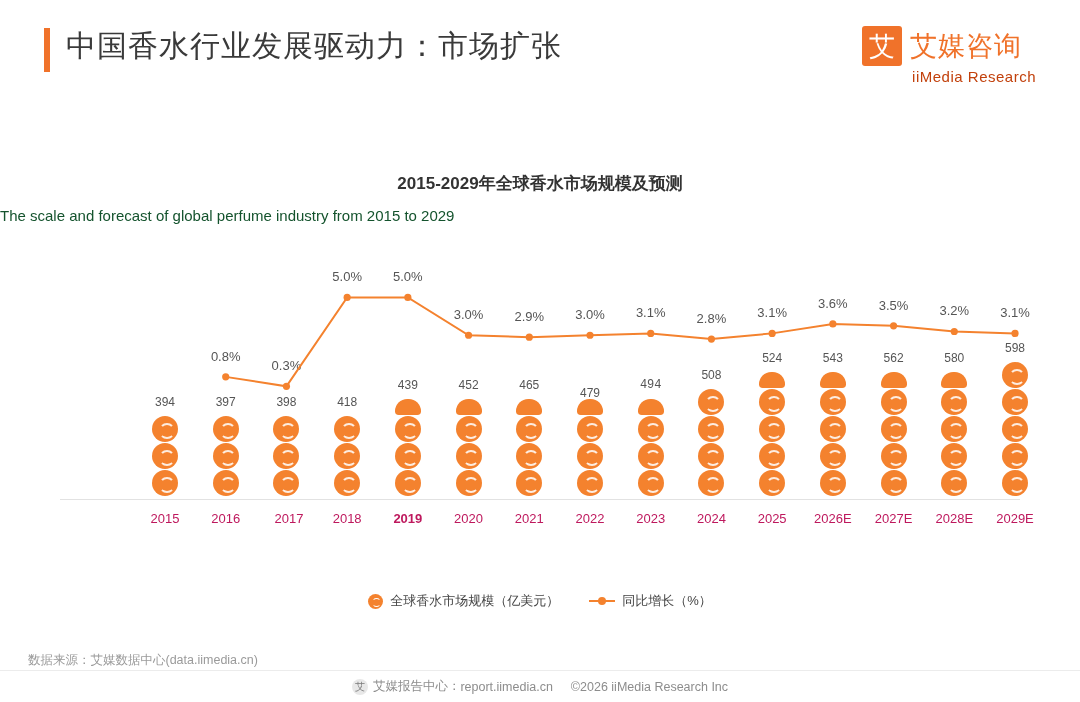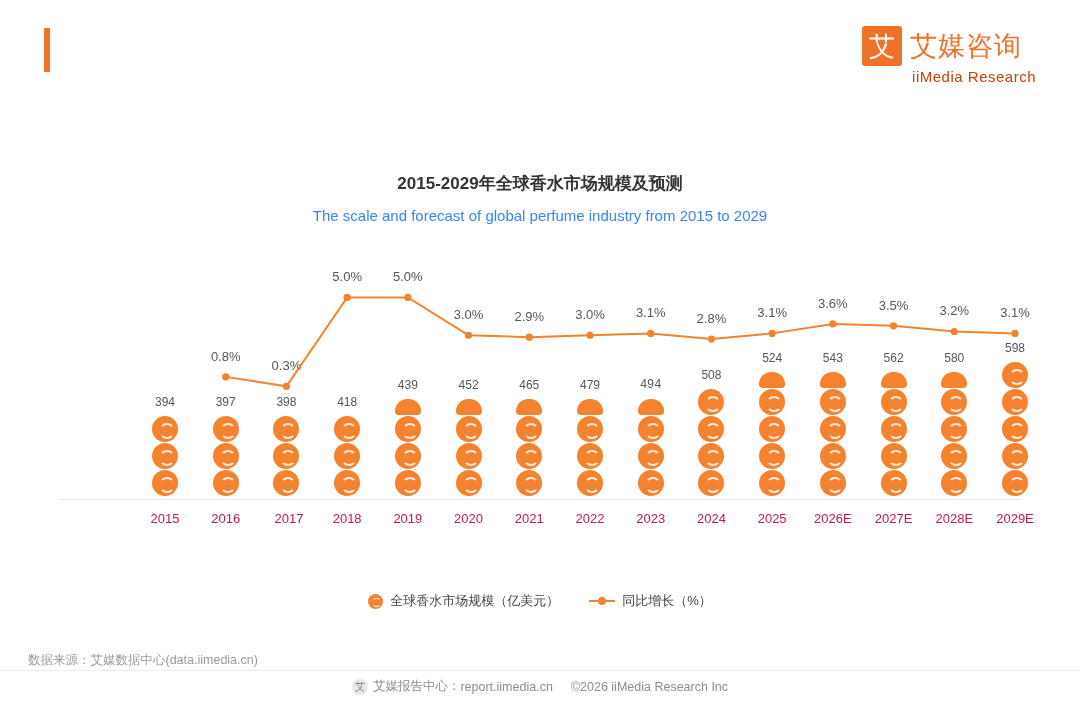--- a/index.html
+++ b/index.html
@@ -43,21 +43,21 @@
     margin-left:50px; margin-top:2px; font-size:15px; color:#c2410c; letter-spacing:.5px;
   }
 
   
   .chart-wrap { position:absolute; left:0; top:150px; width:1080px; height:440px; }
   .chart-title {
     text-align:center; font-size:17px; font-weight:bold; color:#333;
     margin-top:22px;
   }
   .chart-subtitle {
-    text-align:center; font-size:15px; color:#3b82f6; margin-top:12px;
+    text-align:left; font-size:15px; color:#14532d; margin-top:12px;
   }
 
   .plot {
     position:relative; margin:0 auto; width:1000px; height:320px;
   }
   .growth-label {
     position:absolute; font-size:13px; color:#555; transform:translateX(-50%);
     white-space:nowrap;
   }
   .line-svg { position:absolute; left:0; top:0; }
@@ -137,20 +137,21 @@
     background:#e8e8e8; color:#7a7a7a; font-size:10px;
     line-height:16px; text-align:center; display:inline-block; margin-right:5px;
   }
   .footer-seg { display:flex; align-items:center; }
 </style>
 </head>
 <body>
 
 <div class="header">
   <div class="title-bar"></div>
+  <div class="page-title">中国香水行业发展驱动力：市场扩张</div>
   <div class="logo">
     <div class="logo-row">
       <div class="logo-mark">艾</div>
       <div class="logo-cn">艾媒咨询</div>
     </div>
     <div class="logo-en">iiMedia Research</div>
   </div>
 </div>
 
 <div class="chart-wrap">
@@ -190,21 +191,21 @@
       <div class="bar-label" style="left: 307.143px; bottom: 135px;">418</div>
       <div class="x-label" style="left: 307.143px;">2018</div>
       <div class="growth-label" style="left: 367.857px; top: 45.4545px;">5.0%</div>
       <div class="bar-col" style="left: 367.857px;">
         <div class="bead"></div>
         <div class="bead"></div>
         <div class="bead"></div>
         <div class="bead cap"></div>
       </div>
       <div class="bar-label" style="left: 367.857px; bottom: 152px;">439</div>
-      <div class="x-label" style="left: 367.857px;">2019</div>
+      <div class="x-label" style="left: 367.857px; font-weight: bold;">2019</div>
       <div class="growth-label" style="left: 428.571px; top: 83.2727px;">3.0%</div>
       <div class="bar-col" style="left: 428.571px;">
         <div class="bead"></div>
         <div class="bead"></div>
         <div class="bead"></div>
         <div class="bead cap"></div>
       </div>
       <div class="bar-label" style="left: 428.571px; bottom: 152px;">452</div>
       <div class="x-label" style="left: 428.571px;">2020</div>
       <div class="growth-label" style="left: 489.286px; top: 85.1636px;">2.9%</div>
@@ -216,21 +217,21 @@
       </div>
       <div class="bar-label" style="left: 489.286px; bottom: 152px;">465</div>
       <div class="x-label" style="left: 489.286px;">2021</div>
       <div class="growth-label" style="left: 550px; top: 83.2727px;">3.0%</div>
       <div class="bar-col" style="left: 550px;">
         <div class="bead"></div>
         <div class="bead"></div>
         <div class="bead"></div>
         <div class="bead cap"></div>
       </div>
-      <div class="bar-label" style="left: 550px; bottom: 152px;">479</div>
+      <div class="bar-label" style="left: 550px; bottom: 144px;">479</div>
       <div class="x-label" style="left: 550px;">2022</div>
       <div class="growth-label" style="left: 610.714px; top: 81.3818px;">3.1%</div>
       <div class="bar-col" style="left: 610.714px;">
         <div class="bead"></div>
         <div class="bead"></div>
         <div class="bead"></div>
         <div class="bead cap"></div>
       </div>
       <div class="bar-label" style="left: 610.714px; bottom: 152px; font-family: Liberation Mono, monospace;">494</div>
       <div class="x-label" style="left: 610.714px;">2023</div>

